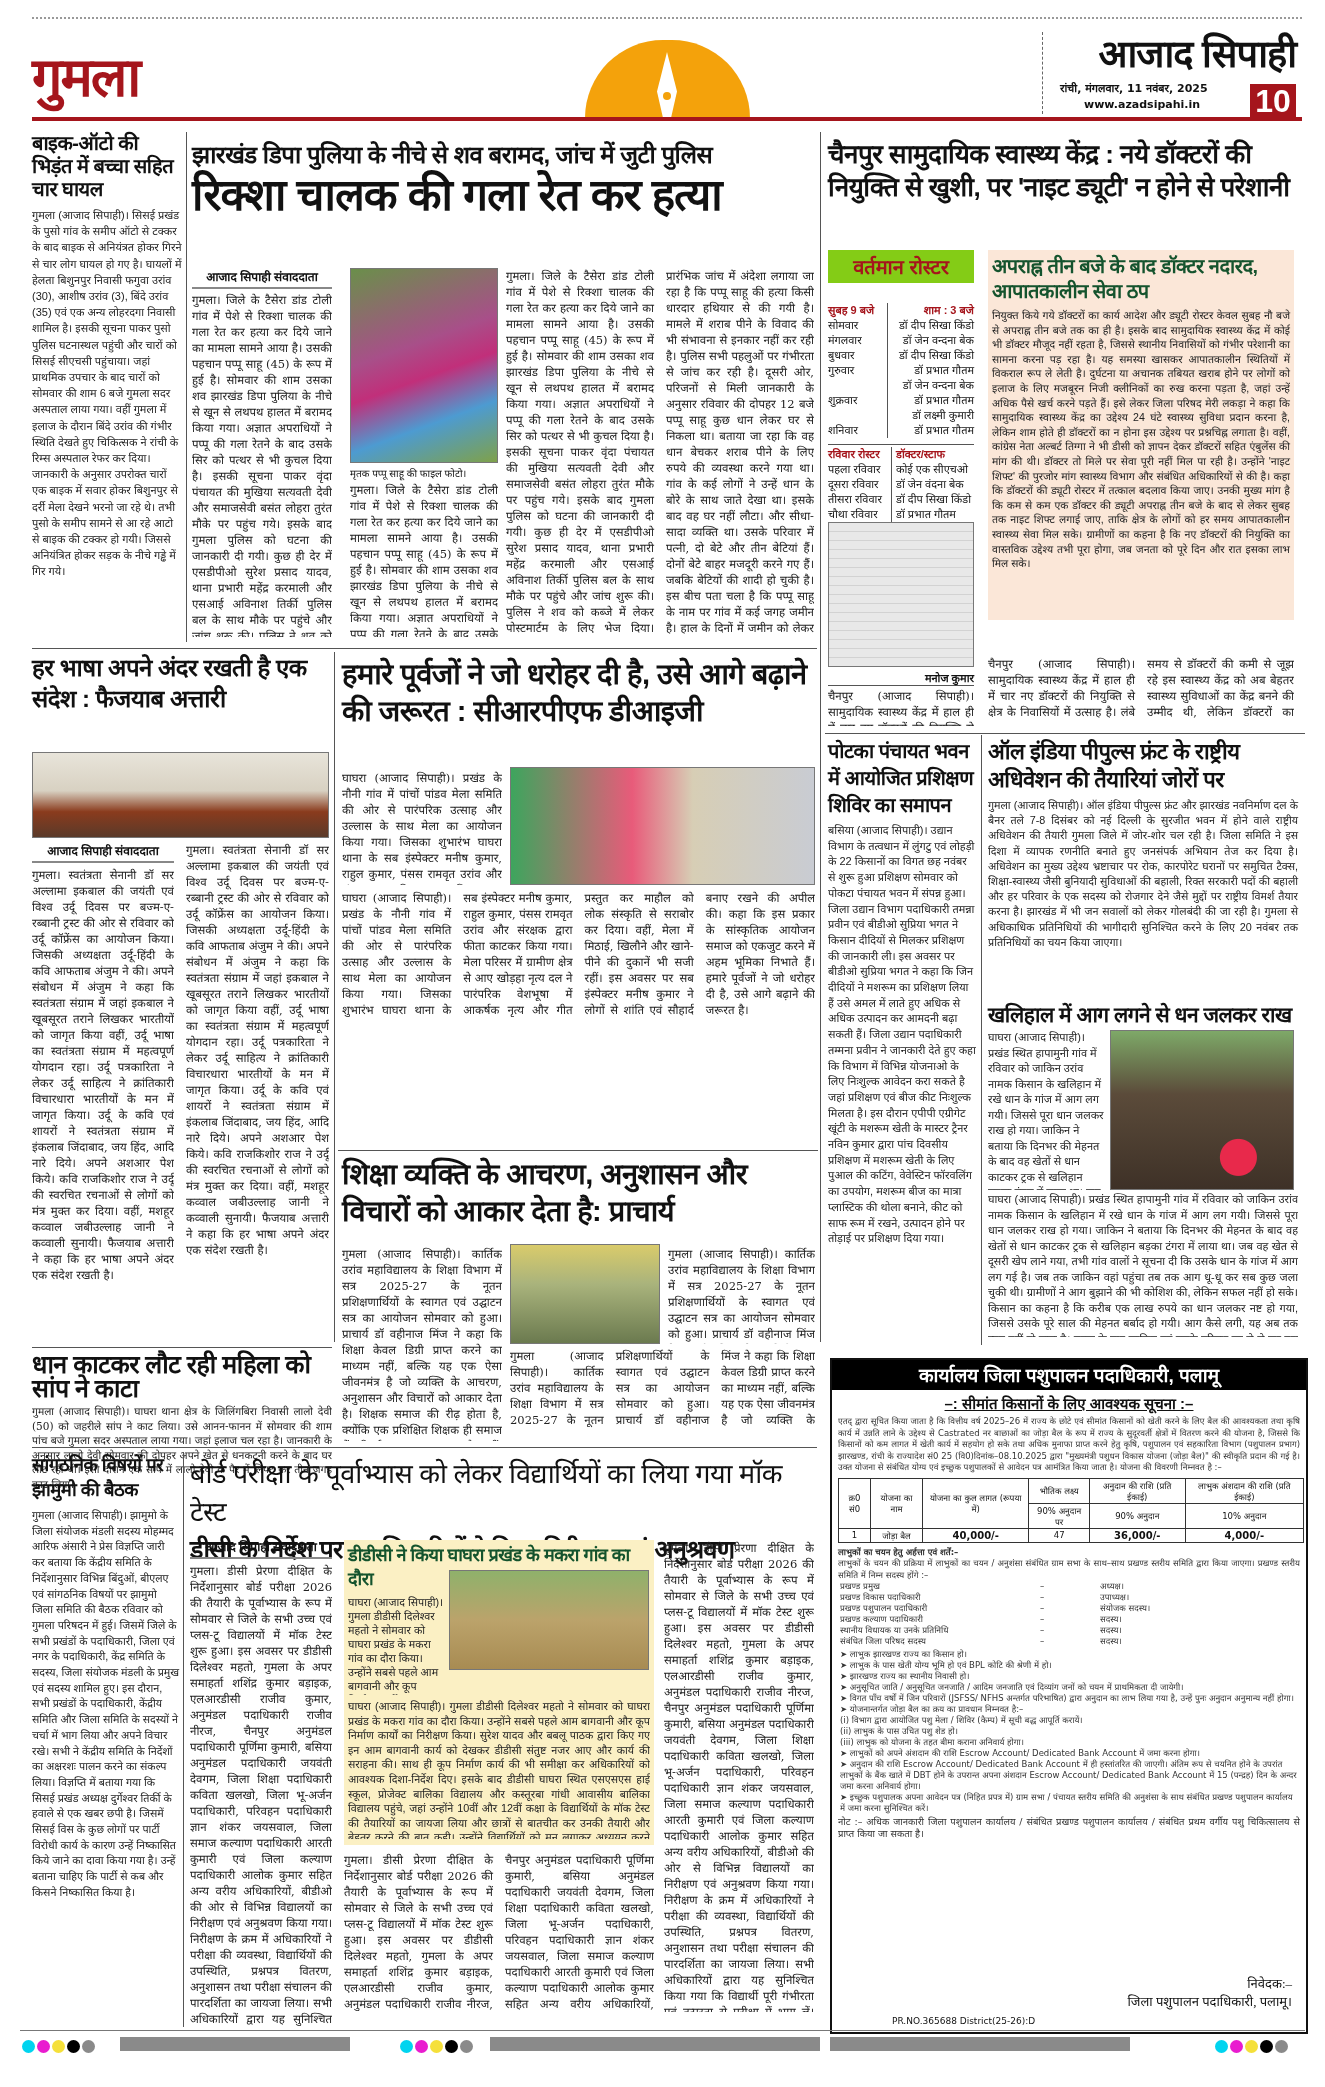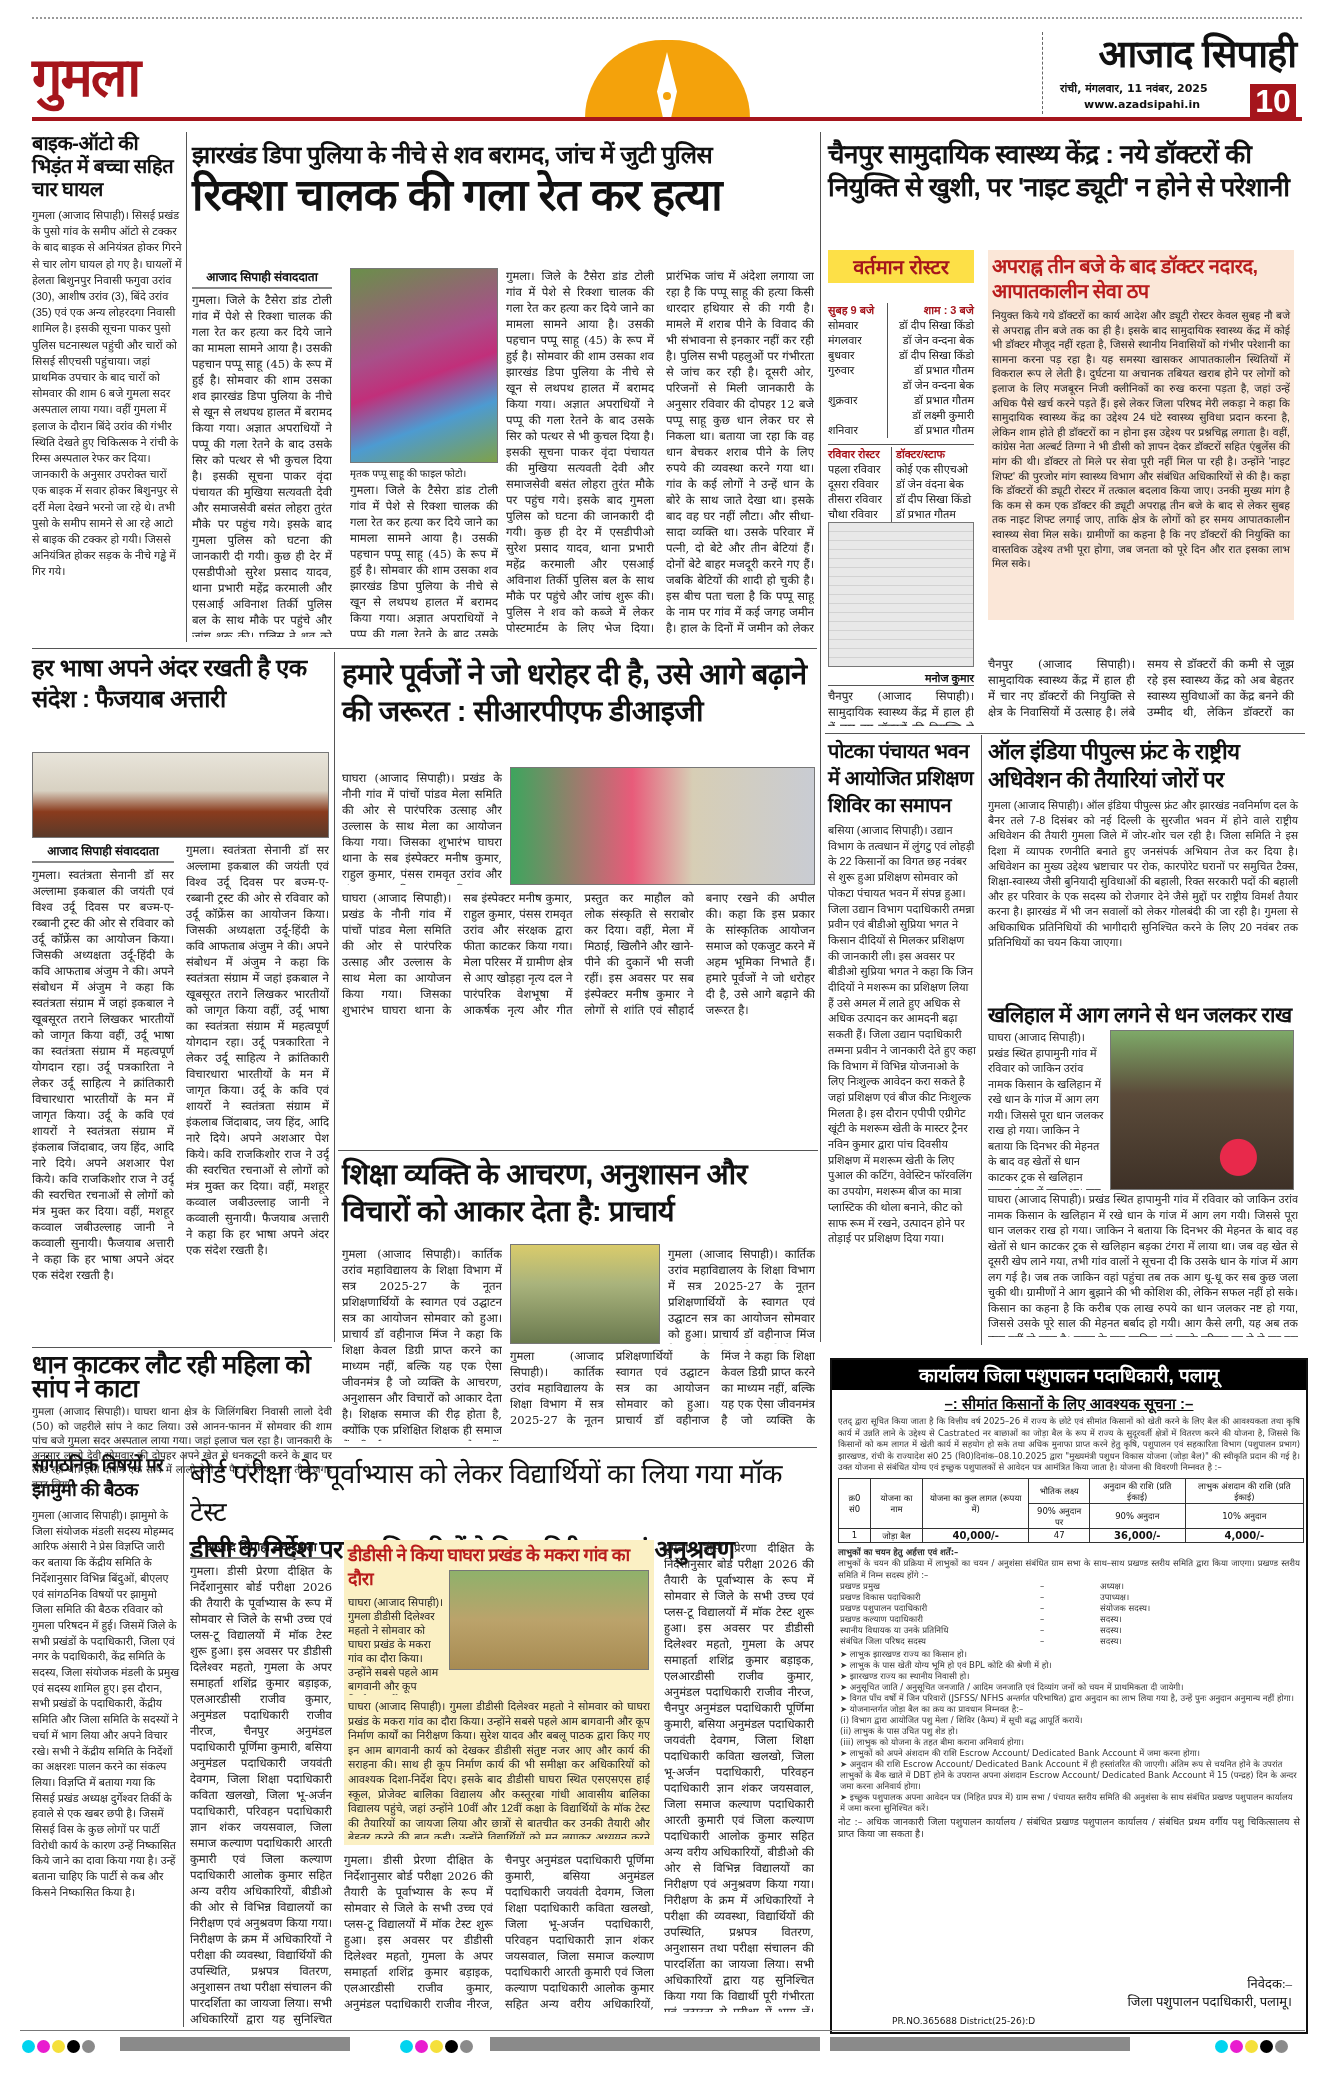--- a/index.html
+++ b/index.html
@@ -19,31 +19,31 @@
   .dateline { position: absolute; left: 1028px; top: 58px; font-size: 11px; font-weight: bold; }
   .site { position: absolute; left: 1052px; top: 76px; font-size: 11px; font-weight: bold; }
   .pageno { position: absolute; right: 6px; top: 62px; width: 46px; height: 34px; background: #a5151c; color: #fff; font-size: 32px; font-weight: bold; text-align: center; line-height: 34px; font-family: "Liberation Sans", sans-serif; }
   .redrule { position: absolute; left: 32px; top: 117px; width: 1270px; height: 4px; background: #a5151c; }
 
   
   .box { position: absolute; }
   .vrule { position: absolute; border-left: 1px solid #555; }
   .hrule { position: absolute; border-top: 1px solid #555; }
   .hl { font-family: "Liberation Sans", sans-serif; font-weight: bold; color: #111; line-height: 1.12; letter-spacing: -0.5px; }
-  .hl-red { color: #b91c1c; }
+  .hl-red { color: #14532d; }
   .txt { font-size: 11.5px; line-height: 16px; text-align: justify; color: #222; font-family: "DejaVu Serif", serif; }
   .cols2 { column-count: 2; column-gap: 12px; }
   .cols3 { column-count: 3; column-gap: 12px; }
   .cols4 { column-count: 4; column-gap: 12px; }
   .byline { font-size: 12px; font-weight: bold; text-align: center; border-bottom: 2px solid #888; padding-bottom: 2px; margin-bottom: 4px; font-family: "Liberation Sans", sans-serif; }
   .photo { position: absolute; border: 1px solid #777; overflow: hidden; }
   .caption { position: absolute; font-size: 10px; font-family: "Liberation Sans", sans-serif; }
 
   
-  .roster-title { background: #fde047; color: #a5151c; font-weight: bold; font-size: 20px; text-align: center; padding: 3px 0; font-family: "Liberation Sans", sans-serif; }
+  .roster-title { background: #84cc16; color: #a5151c; font-weight: bold; font-size: 20px; text-align: center; padding: 3px 0; font-family: "Liberation Sans", sans-serif; }
   .roster-grid { display: grid; grid-template-columns: 60px 1fr; font-size: 11px; line-height: 15px; font-family: "Liberation Sans", sans-serif; }
   .roster-grid .rh { color: #a5151c; font-weight: bold; }
   .roster-grid .rl { border-right: 1px solid #555; padding-right: 2px; }
   .roster-grid .rr { padding-left: 4px; text-align: right; }
   .peach { background: #fbe7d8; }
   .yellow { background: #fbf0c4; }
 
   
   .ad { position: absolute; left: 830px; top: 1358px; width: 478px; height: 676px; border: 2px solid #111; background: #fff; }
   .ad-head { background: #000000; color: #fff; font-size: 19px; font-weight: bold; text-align: center; padding: 2px 0; font-family: "Liberation Sans", sans-serif; }

